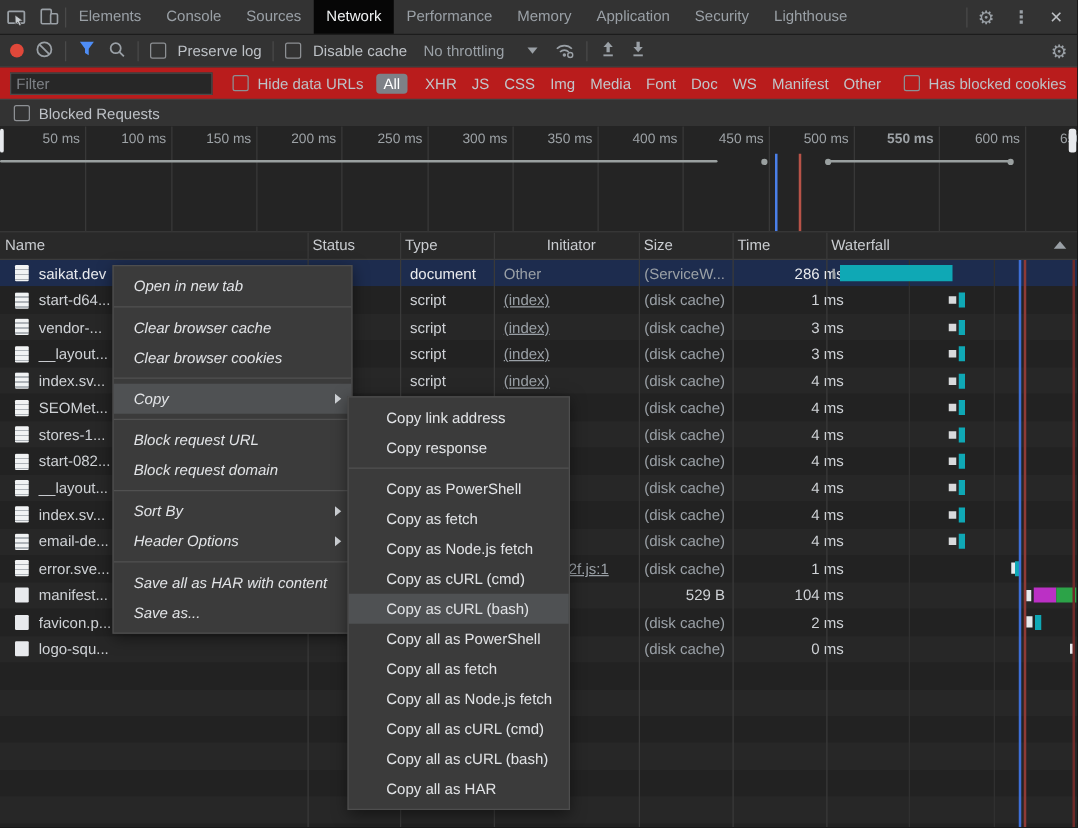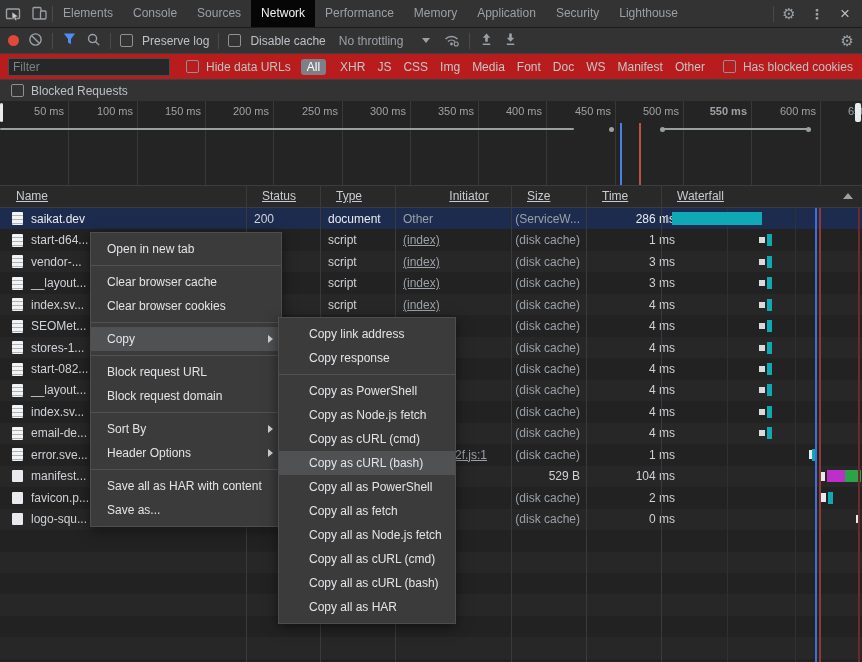--- a/index.html
+++ b/index.html
@@ -35,21 +35,21 @@
   #overview{position:relative;height:84px;background:#242424;border-bottom:1px solid #3c3c3c;overflow:hidden;}
   .rline{position:absolute;top:0;bottom:0;width:1px;background:#383838;}
   .rlabel{position:absolute;top:4px;width:56px;text-align:right;font-size:11px;color:#9da2a6;}
   .scrollpiece{position:absolute;top:2px;height:19px;background:#e8eaed;border-radius:2px;}
   .ov-hline{position:absolute;height:2px;background:#9aa0a0;border-radius:2px;}
   .ov-dot{position:absolute;width:5px;height:5px;border-radius:3px;background:#9aa0a0;}
   .ov-ev{position:absolute;top:22px;bottom:0;width:2px;}
   
   #grid{position:relative;height:476px;overflow:hidden;}
   #thead{position:relative;height:21px;background:#292929;border-bottom:1px solid #3c3c3c;}
-  .hcell{position:absolute;top:0;height:21px;line-height:21px;padding-left:16px;color:#c9ccd0;overflow:hidden;white-space:nowrap;text-decoration:underline;}
+  .hcell{position:absolute;top:0;height:21px;line-height:21px;padding-left:4px;color:#c9ccd0;overflow:hidden;white-space:nowrap;}
   .sort-arrow{position:absolute;right:9px;top:7px;width:0;height:0;
     border-left:5px solid transparent;border-right:5px solid transparent;border-bottom:6px solid #9aa0a6;}
   #tbody{position:relative;}
   .trow{position:relative;height:21.47px;padding-left:43px;}
   .r-even{background:#272727;}
   .r-odd{background:#222222;}
   .trow.sel{background:#1d2c4e;}
   .cell{position:absolute;top:0;height:100%;display:flex;align-items:center;overflow:hidden;white-space:nowrap;}
   .c-name{left:0;width:246px;padding-left:12px;gap:8px;}
   .c-status{left:246px;width:66px;padding-left:8px;}
@@ -64,21 +64,21 @@
   .icon-doc{width:11px;height:13px;flex:none;border-radius:1px;
     background:repeating-linear-gradient(to bottom,#f1f3f4 0 3px,#aeb3b8 3px 4px);}
   .icon-file{width:11px;height:12px;flex:none;background:#e8eaed;border-radius:1px;}
   .gline{position:absolute;top:0;bottom:0;width:1px;background:#3a3a3a;z-index:3;pointer-events:none;}
   .wfgline{position:absolute;top:22px;bottom:0;width:1px;background:#303030;z-index:1;pointer-events:none;}
   .evline{position:absolute;top:22px;bottom:0;width:2px;z-index:3;pointer-events:none;}
   .wfbar{position:absolute;z-index:2;}
   
   .menu{position:absolute;background:#3b3b3b;border:1px solid #4e4e4e;box-shadow:0 3px 12px rgba(0,0,0,.5);
         padding:4px 0;z-index:20;}
-  #ctx-menu{left:90px;top:232px;width:190px;}
+  #ctx-menu{left:90px;top:212px;width:190px;font-style:italic;}
   #ctx-submenu{left:278px;top:317px;width:176px;}
   .mi{height:24px;line-height:24px;padding:0 10px 0 16px;color:#e2e4e7;position:relative;white-space:nowrap;overflow:hidden;}
   #ctx-submenu .mi{padding-left:30px;}
   .mi.hl{background:#4f5153;}
   .mi .arr{position:absolute;right:8px;top:8px;width:0;height:0;
     border-left:5px solid #cfd2d6;border-top:4px solid transparent;border-bottom:4px solid transparent;}
   .msep{height:1px;background:#515151;margin:4px 0;}
 </style>
 </head>
 <body>
@@ -559,20 +559,21 @@
       <div class="mi">Header Options<span class="arr"></span></div>
       <div class="msep"></div>
       <div class="mi">Save all as HAR with content</div>
       <div class="mi">Save as...</div>
     </div>
   <div id="ctx-submenu" class="menu">
       <div class="mi">Copy link address</div>
       <div class="mi">Copy response</div>
       <div class="msep"></div>
       <div class="mi">Copy as PowerShell</div>
+      <div class="mi">Copy as fetch</div>
       <div class="mi">Copy as Node.js fetch</div>
       <div class="mi">Copy as cURL (cmd)</div>
       <div class="mi hl">Copy as cURL (bash)</div>
       <div class="mi">Copy all as PowerShell</div>
       <div class="mi">Copy all as fetch</div>
       <div class="mi">Copy all as Node.js fetch</div>
       <div class="mi">Copy all as cURL (cmd)</div>
       <div class="mi">Copy all as cURL (bash)</div>
       <div class="mi">Copy all as HAR</div>
     </div>

